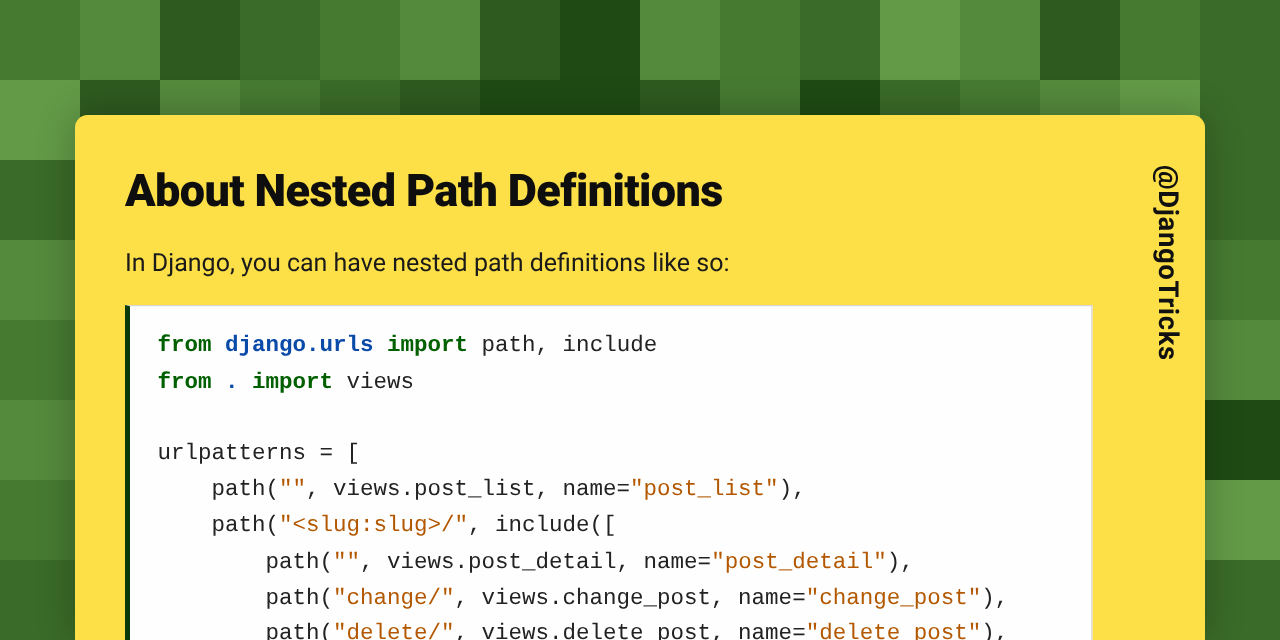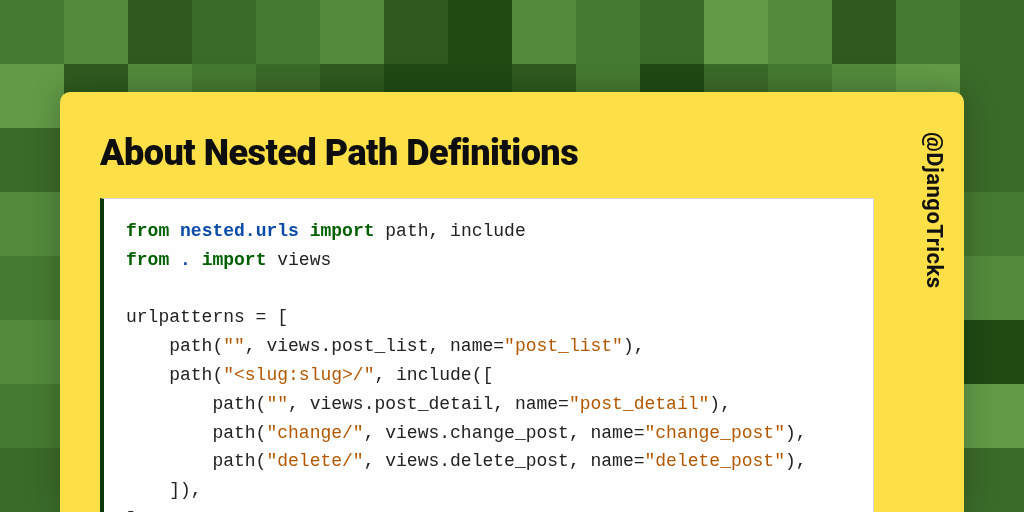--- a/index.html
+++ b/index.html
@@ -212,21 +212,22 @@
     <div class="c2"></div>
     <div class="c0"></div>
     <div class="c2"></div>
     <div class="c1"></div>
     <div class="c1"></div>
   </div>
 
 <div class="card">
   <div class="main">
     <h1>About Nested Path Definitions</h1>
-    <div class="codeblock" id="codeblock"><span class="kw">from</span> <span class="mod">nested.urls</span> <span class="kw">import</span> path, include
+    <p class="intro">In Django, you can have nested path definitions like so:</p>
+    <div class="codeblock" id="codeblock"><span class="kw">from</span> <span class="mod">django.urls</span> <span class="kw">import</span> path, include
 <span class="kw">from</span> <span class="mod">.</span> <span class="kw">import</span> views
 
 urlpatterns = [
     path(<span class="str">""</span>, views.post_list, name=<span class="str">"post_list"</span>),
     path(<span class="str">"&lt;slug:slug&gt;/"</span>, include([
         path(<span class="str">""</span>, views.post_detail, name=<span class="str">"post_detail"</span>),
         path(<span class="str">"change/"</span>, views.change_post, name=<span class="str">"change_post"</span>),
         path(<span class="str">"delete/"</span>, views.delete_post, name=<span class="str">"delete_post"</span>),
     ]),
 ]</div>

